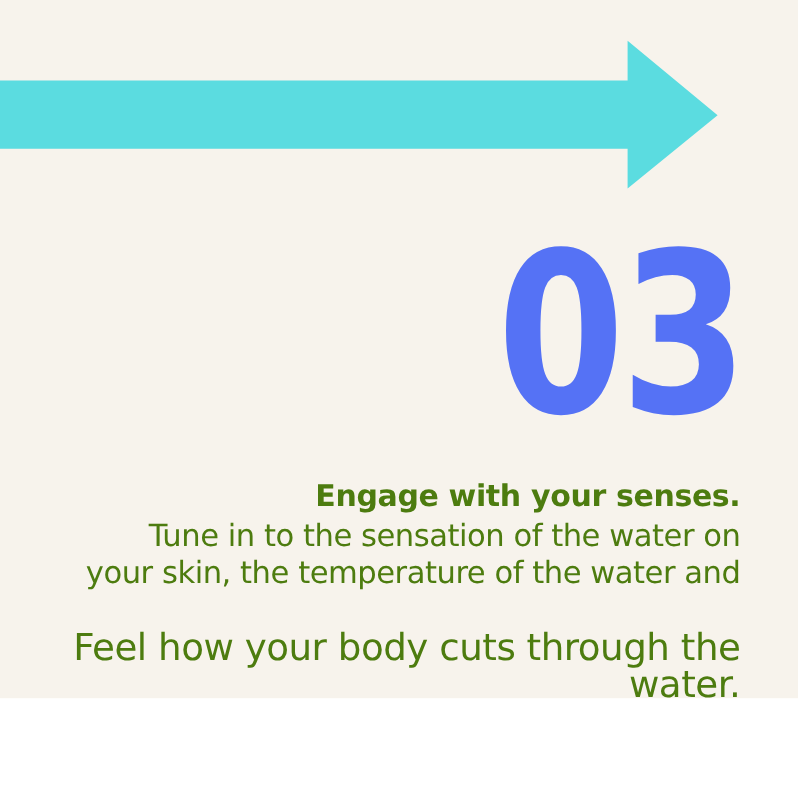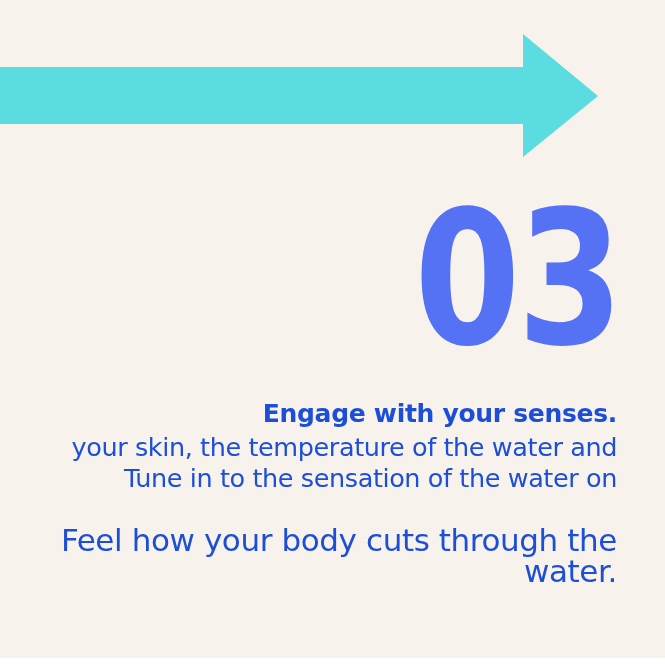--- a/index.html
+++ b/index.html
@@ -8,21 +8,21 @@
     padding: 0;
   }
   body {
     background: #ffffff;
     font-family: "Liberation Sans", sans-serif;
   }
 
   .slide {
     position: relative;
     width: 665px;
-    height: 658px;
+    height: 582px;
     overflow: hidden;
     background: #f7f3ec;
     text-decoration: underline;
   }
 
   
   .arrow-wrap {
     position: absolute;
     left: 0;
     top: 0;
@@ -54,21 +54,21 @@
     -webkit-font-smoothing: antialiased;
   }
 
   
   .copy {
     position: absolute;
     left: 40px;
     top: 398px;
     width: 577px;
     text-align: right;
-    color: #1d4ed8;
+    color: #4d7c0f;
   }
   .copy-heading {
     font-family: "DejaVu Sans", sans-serif;
     font-weight: 700;
     font-size: 25px;
     line-height: 32px;
     letter-spacing: -0.3px;
     margin: 0 0 2px 0;
   }
   .copy-body {
@@ -101,23 +101,23 @@
       <polygon fill="#5BDCE0" points="0,67 523,67 523,34 598,96 523,157 523,124 0,124"></polygon>
     </svg>
   </div>
 
   <div class="step-number">03</div>
 
   <div class="copy">
 
     <p class="copy-heading">Engage with your senses.</p>
 
+    <p class="copy-body">Tune in to the sensation of the water on</p>
+
     <p class="copy-body">your skin, the temperature of the water and</p>
-
-    <p class="copy-body">Tune in to the sensation of the water on</p>
 
 
     <div class="copy-gap"></div>
 
     <p class="copy-body-last">Feel how your body cuts through the water.</p>
 
   </div>
 
 </div>
 

